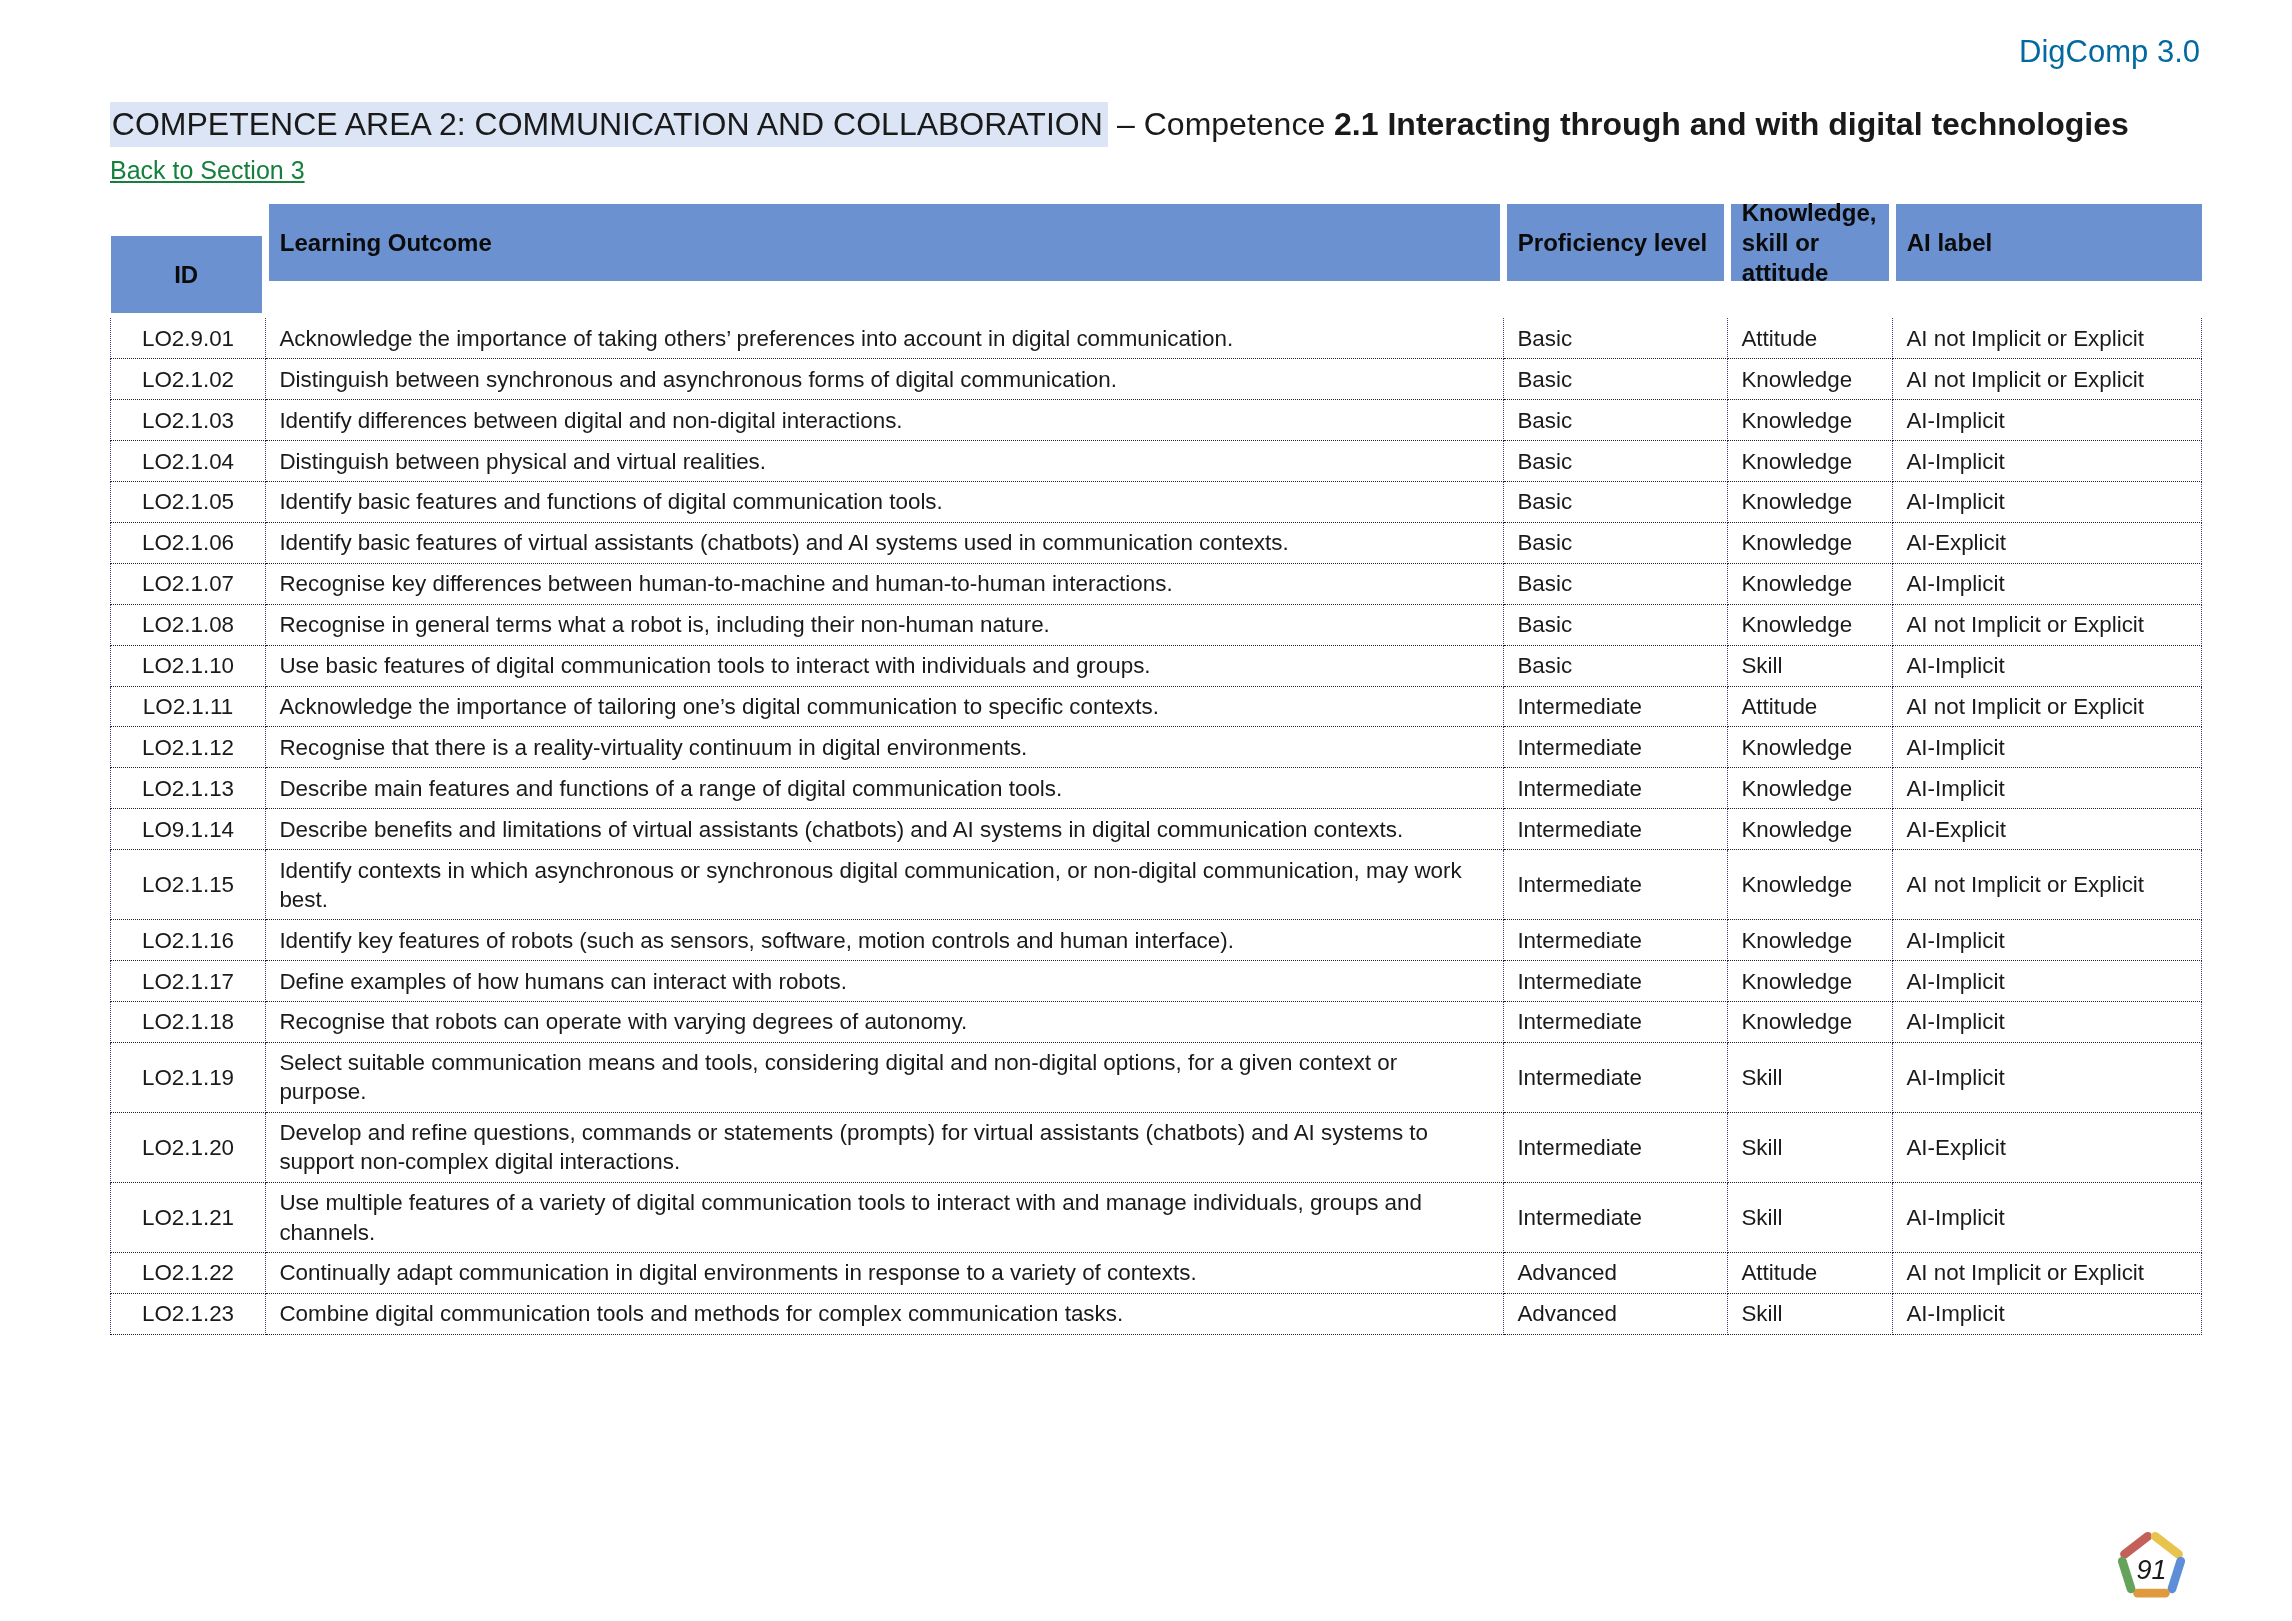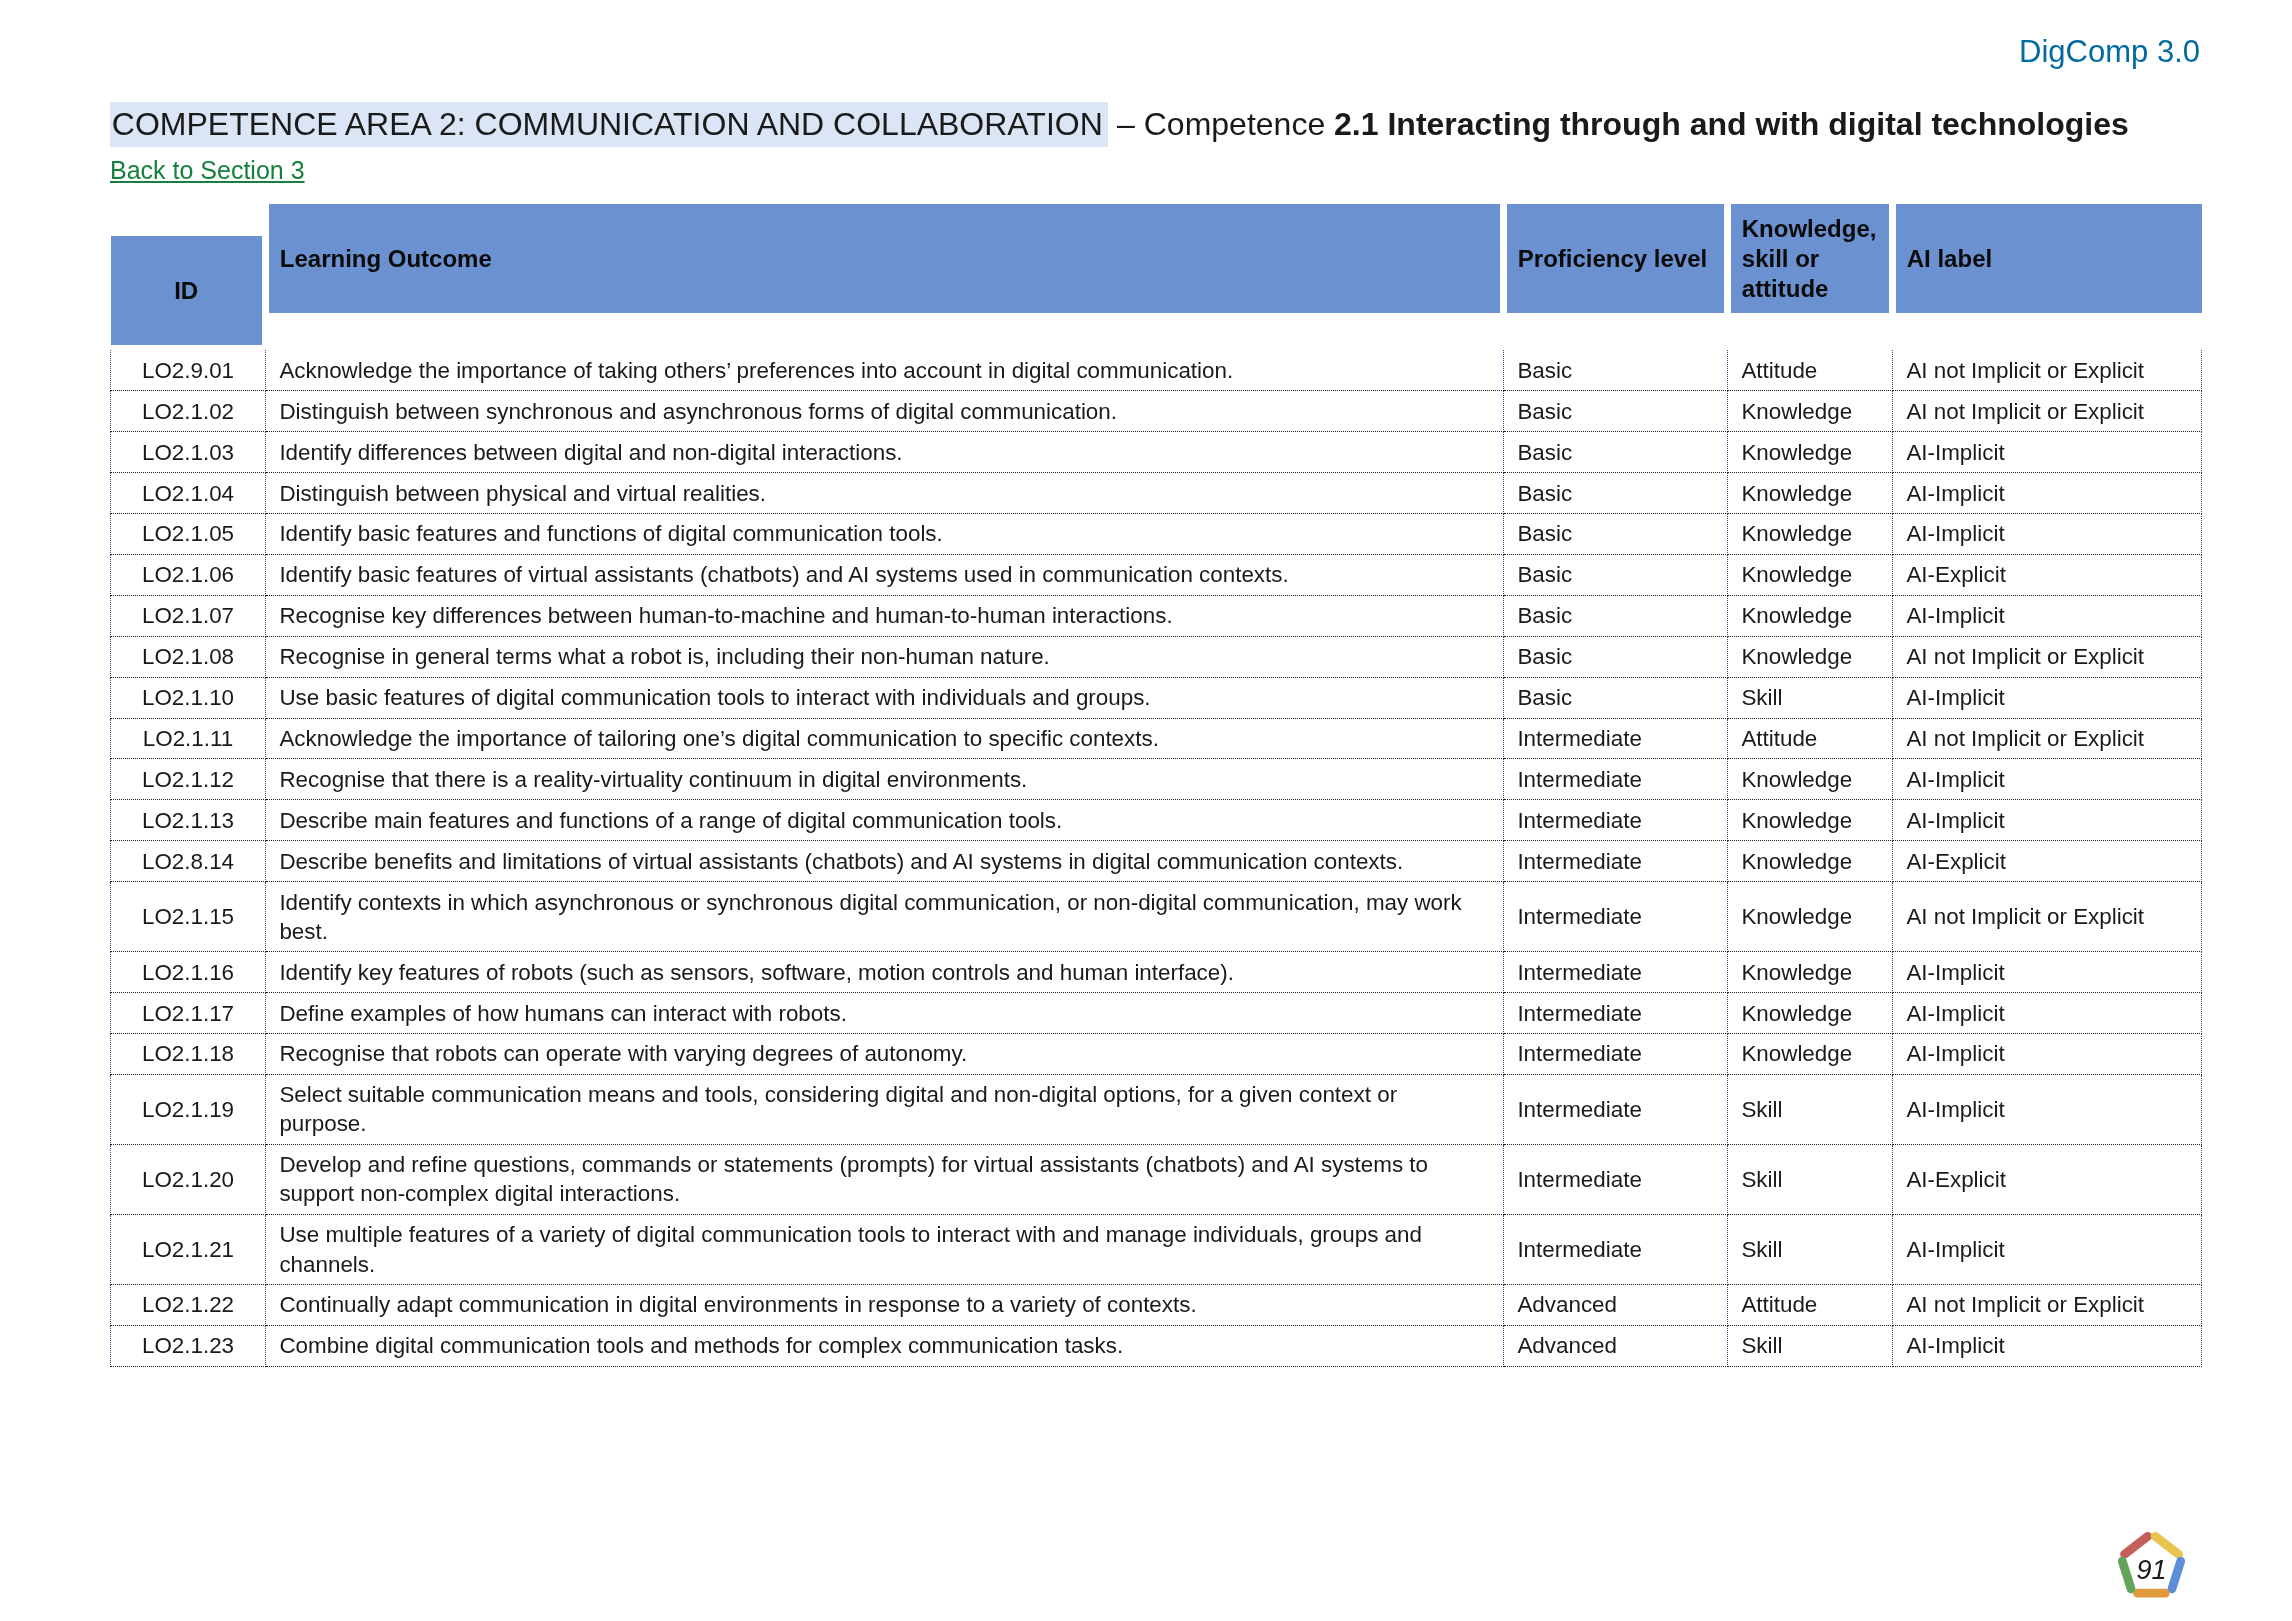--- a/index.html
+++ b/index.html
@@ -24,21 +24,21 @@
     border-collapse:collapse;table-layout:fixed;width:2090px;
     font-size:22.4px;line-height:1.3;
   }
   table.lo col.c-id{width:155px;}
   table.lo col.c-outcome{width:1238px;}
   table.lo col.c-level{width:224px;}
   table.lo col.c-ksa{width:165px;}
   table.lo col.c-ai{width:309px;}
   thead th{padding:0;border:none;vertical-align:top;font-weight:bold;}
   .hcell{
-    background:#6b91d0;height:109px;margin:0 3.6px 5.4px 3.6px;
+    background:#6b91d0;height:77px;margin:0 3.6px 5.4px 3.6px;
     display:flex;align-items:center;font-size:24px;color:#0b0b0b;
     text-align:left;padding:0 10.7px;box-sizing:border-box;line-height:1.25;
   }
   thead th:first-child .hcell{margin-left:0;justify-content:center;padding:0;margin-top:32px;}
   thead th:last-child .hcell{margin-right:0;}
   tbody td{
     vertical-align:middle;
     border-left:1.8px dotted #3e3e7a;border-right:1.8px dotted #3e3e7a;
     border-bottom:1.8px dotted #1f1f1f;
     padding:5.4px 13.4px;height:39px;box-sizing:border-box;
@@ -172,21 +172,21 @@
           <td class="col-ai">AI-Implicit</td>
         </tr>
         <tr>
           <td class="col-id">LO2.1.13</td>
           <td class="col-outcome">Describe main features and functions of a range of digital communication tools.</td>
           <td class="col-level">Intermediate</td>
           <td class="col-ksa">Knowledge</td>
           <td class="col-ai">AI-Implicit</td>
         </tr>
         <tr>
-          <td class="col-id">LO2.8.14</td>
+          <td class="col-id">LO9.1.14</td>
           <td class="col-outcome">Describe benefits and limitations of virtual assistants (chatbots) and AI systems in digital communication contexts.</td>
           <td class="col-level">Intermediate</td>
           <td class="col-ksa">Knowledge</td>
           <td class="col-ai">AI-Explicit</td>
         </tr>
         <tr>
           <td class="col-id">LO2.1.15</td>
           <td class="col-outcome">Identify contexts in which asynchronous or synchronous digital communication, or non-digital communication, may work best.</td>
           <td class="col-level">Intermediate</td>
           <td class="col-ksa">Knowledge</td>

